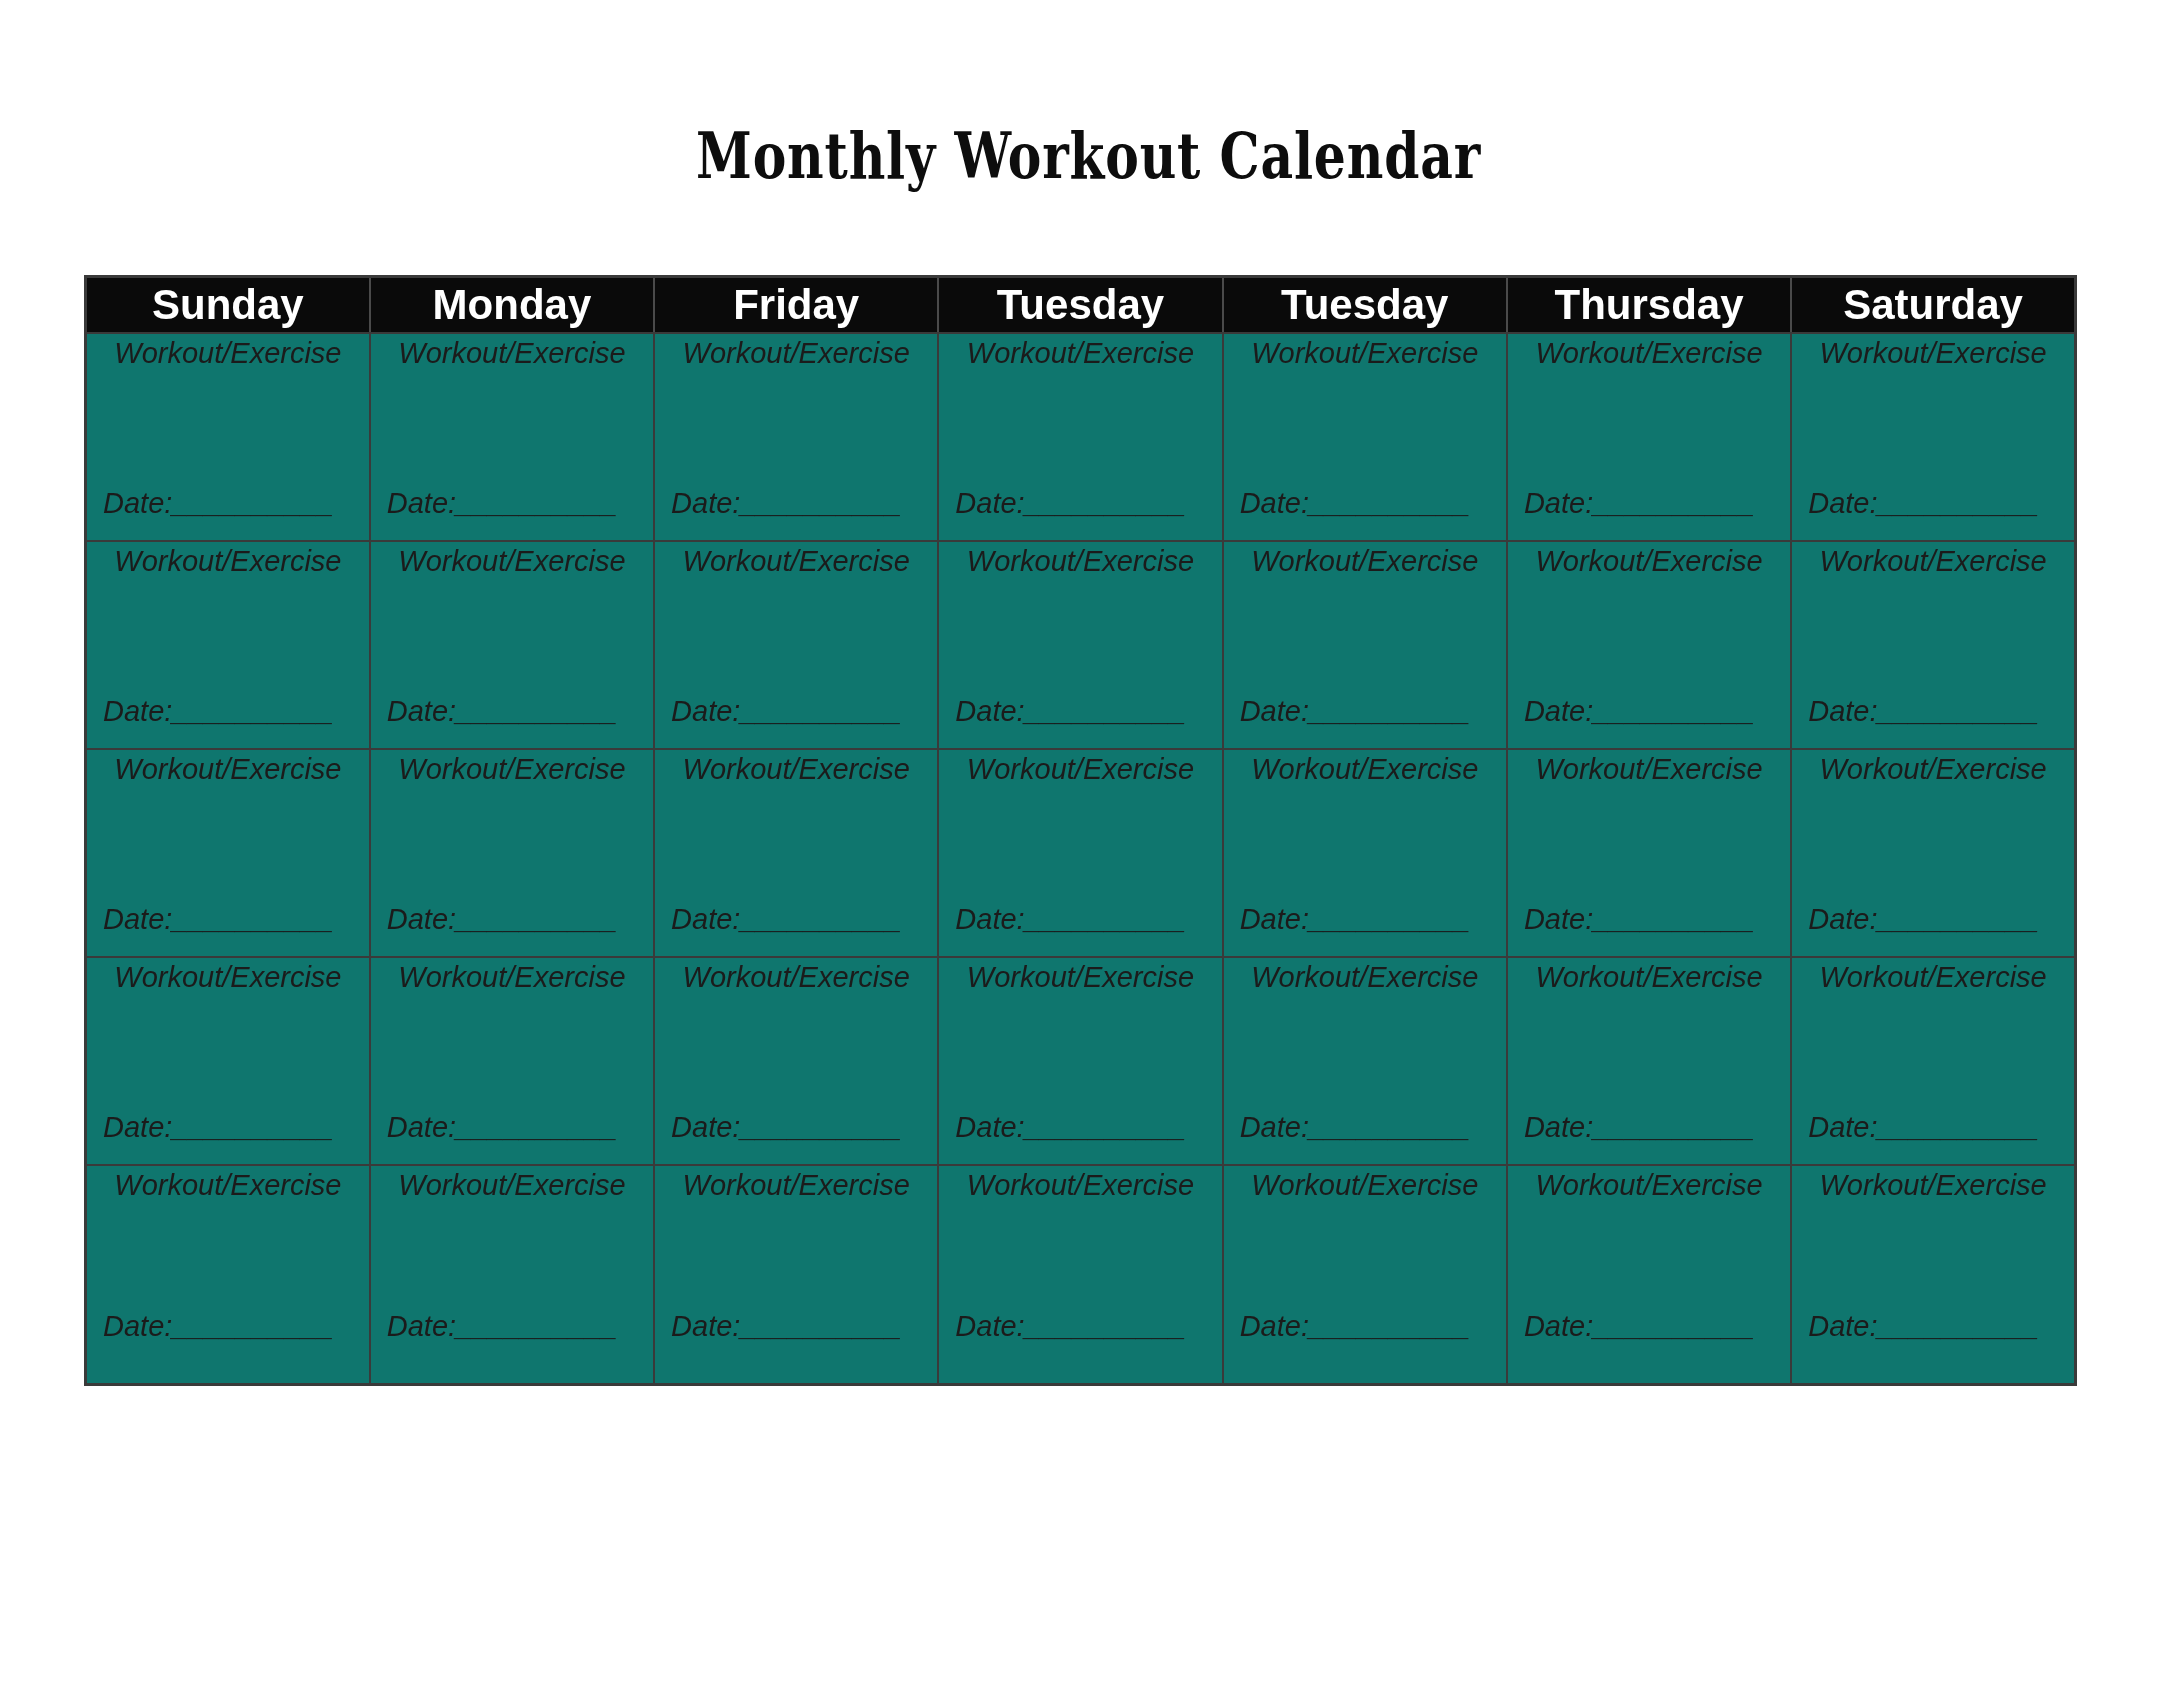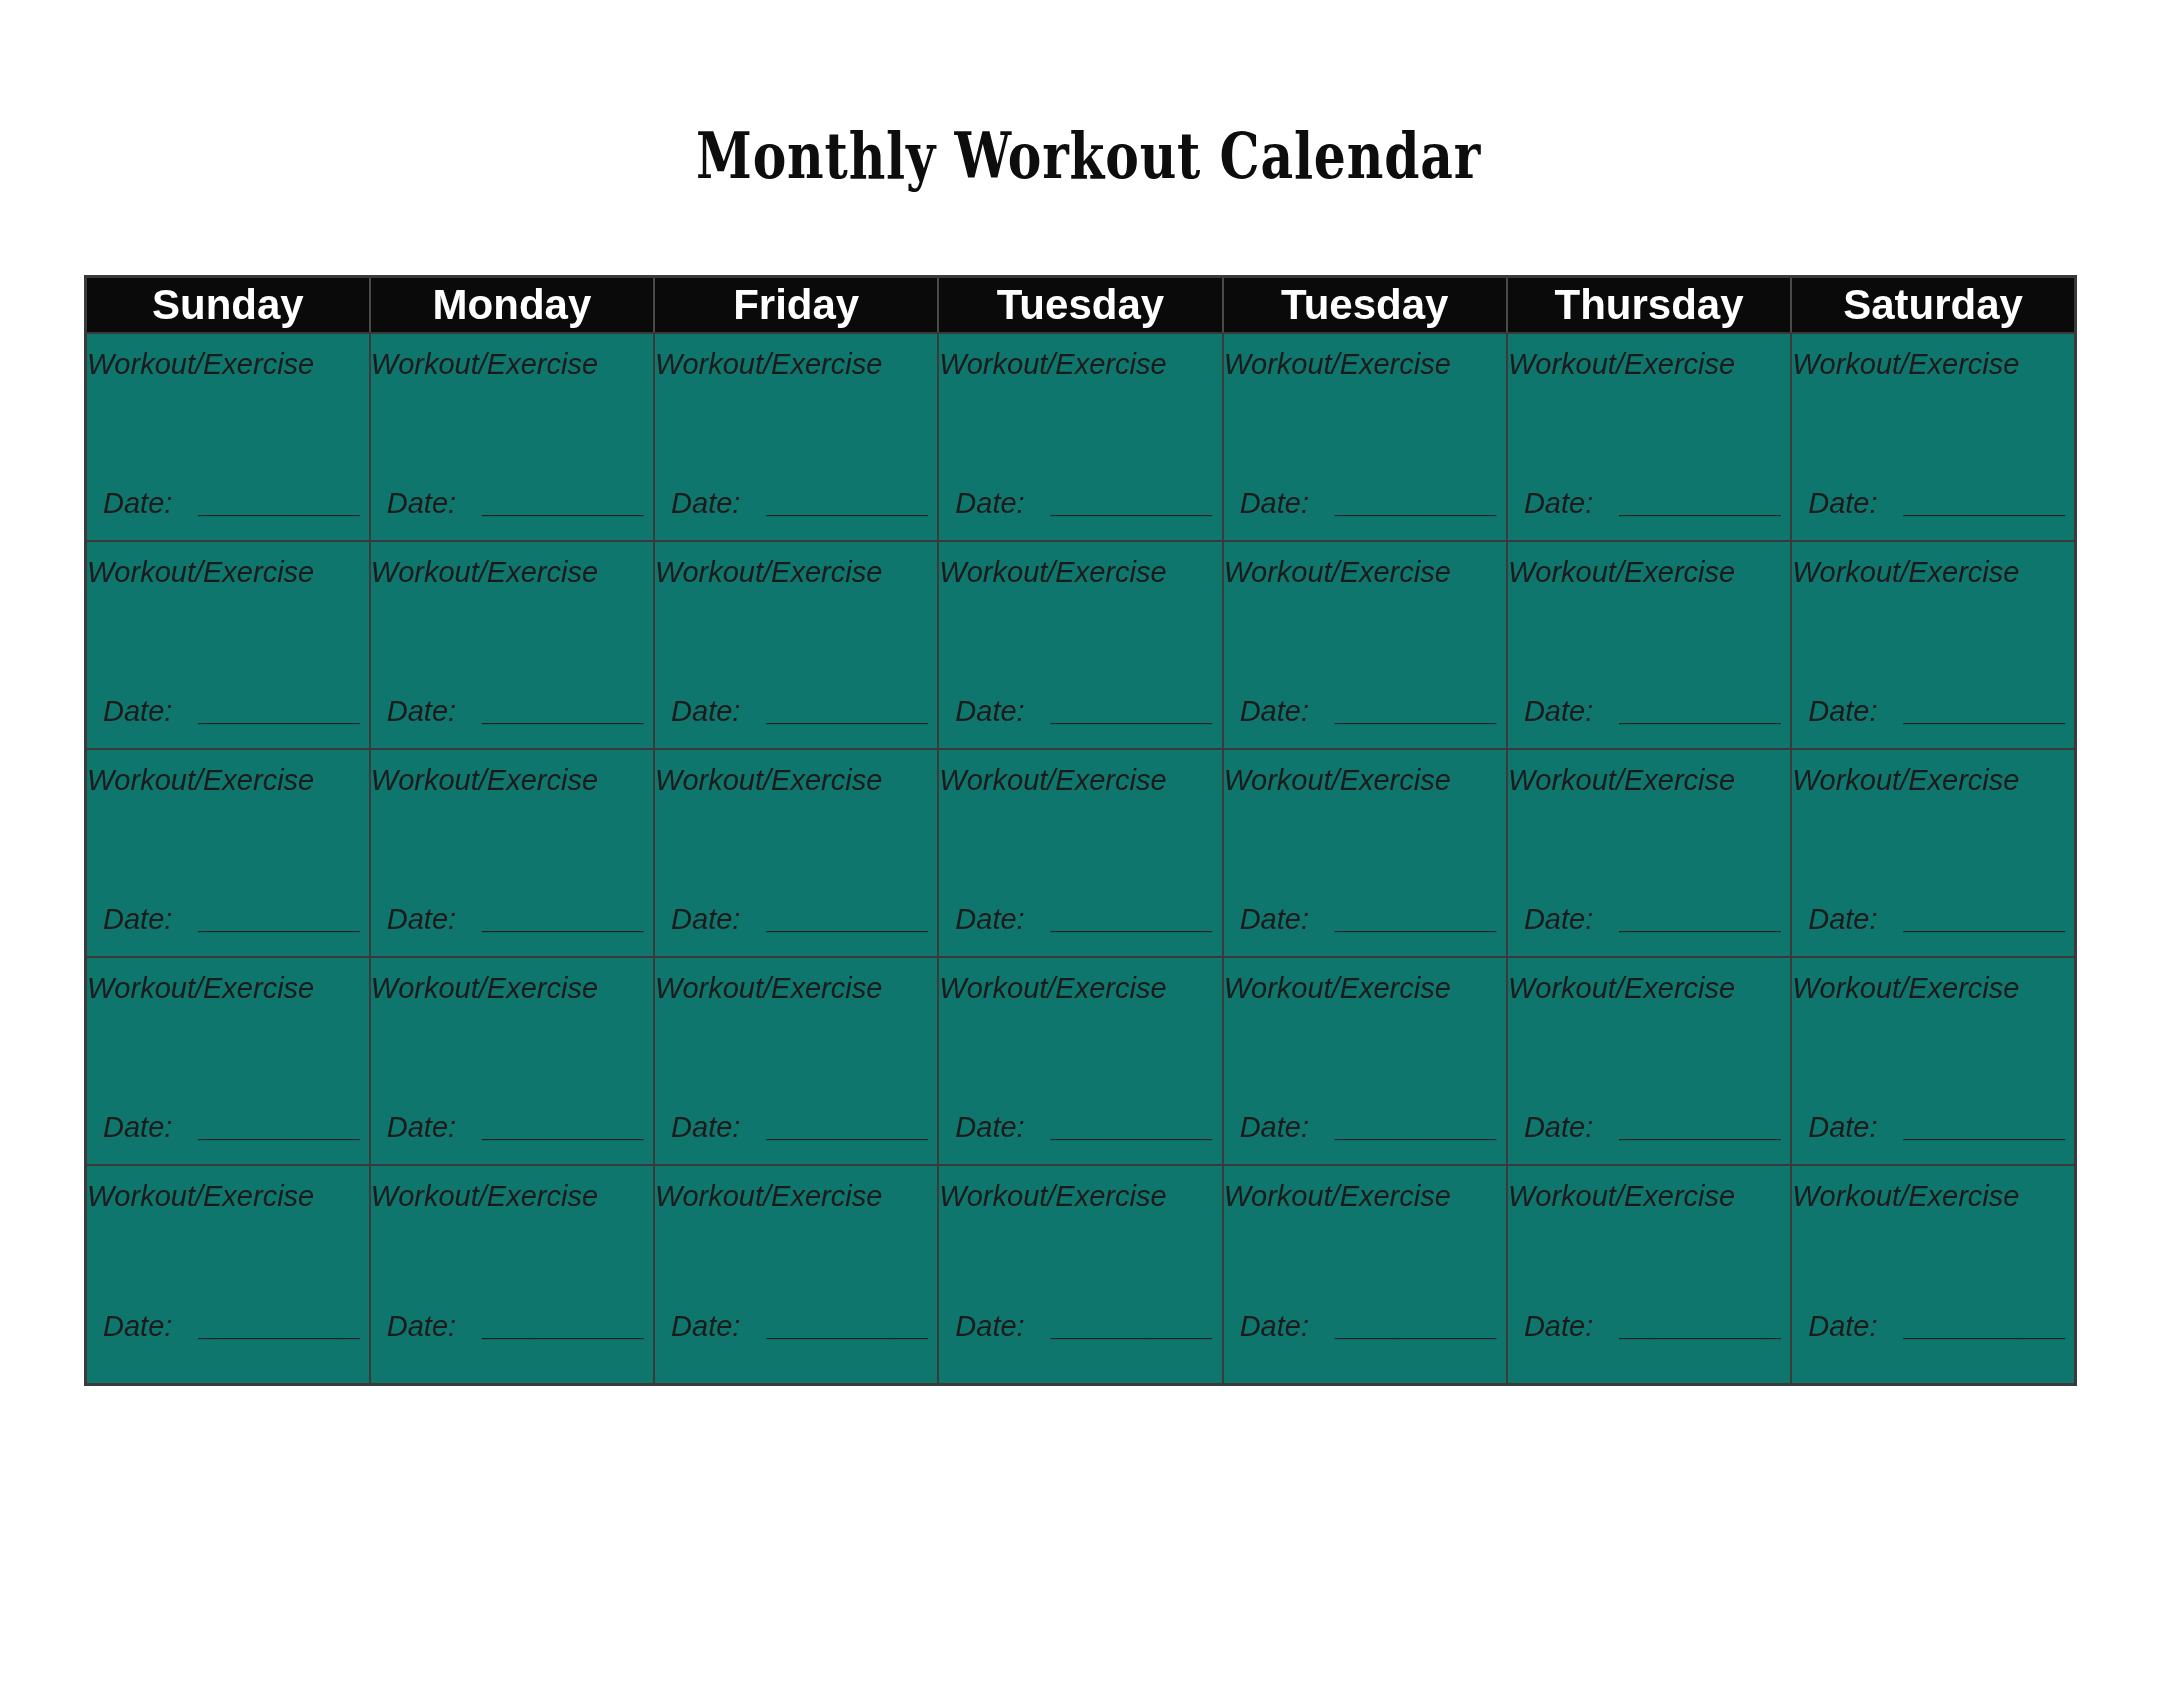--- a/index.html
+++ b/index.html
@@ -73,41 +73,40 @@
     padding: 0;
   }
   table.calendar tbody tr:last-child td { height: 220px; }
   .cell-inner {
     display: flex;
     flex-direction: column;
     justify-content: space-between;
     height: 100%;
   }
   .workout-label {
-    text-align: left;
+    text-align: center;
     font-style: italic;
     font-size: 29px;
     line-height: 1.15;
-    padding-top: 14px;
+    padding-top: 3px;
     color: var(--text);
   }
   .date-row {
     font-style: italic;
     font-size: 29px;
     line-height: 1.1;
     padding: 0 6px 20px 16px;
     white-space: nowrap;
     overflow: hidden;
     color: var(--text);
   }
   table.calendar tbody tr:last-child .date-row { padding-bottom: 40px; }
   .date-line {
     font-style: italic;
     letter-spacing: 0;
-    margin-left: 28px;
   }
 </style>
 </head>
 <body>
 
 <div class="page">
 
   <div class="title-wrap">
     <span class="title-text">Monthly Workout Calendar</span>
   </div>

